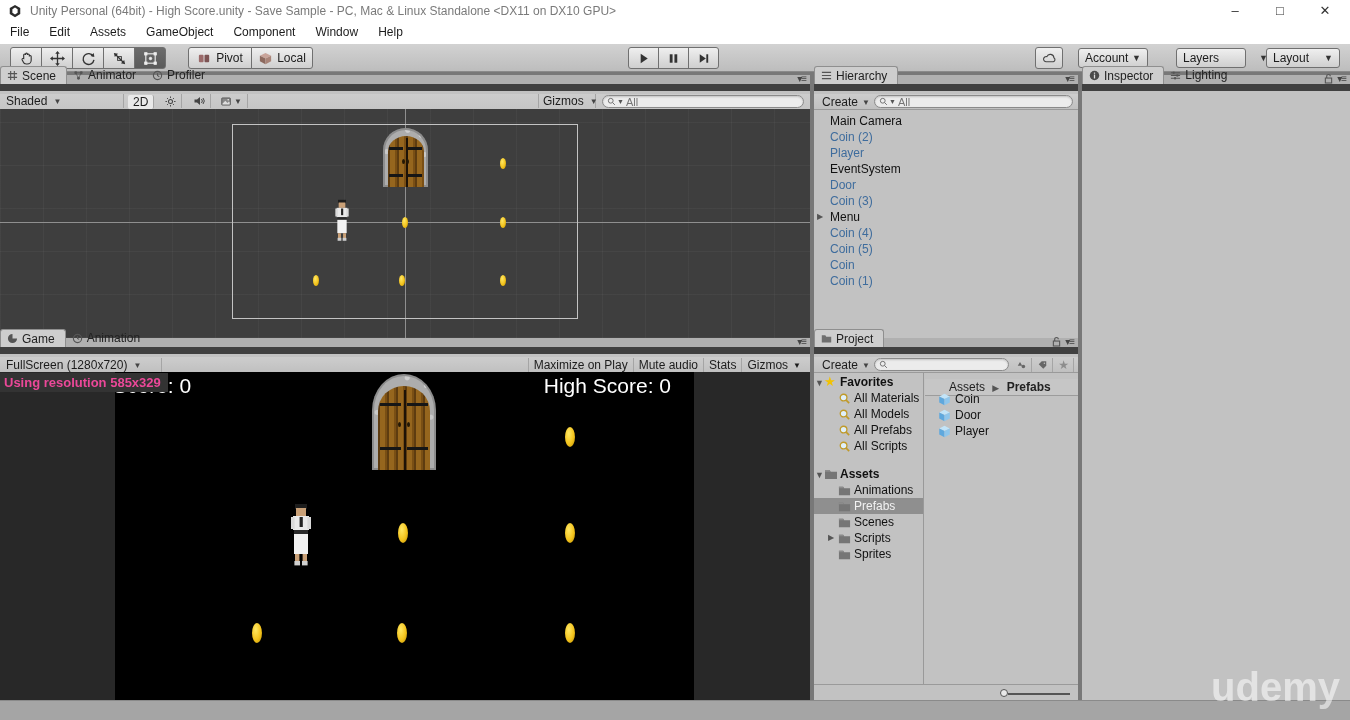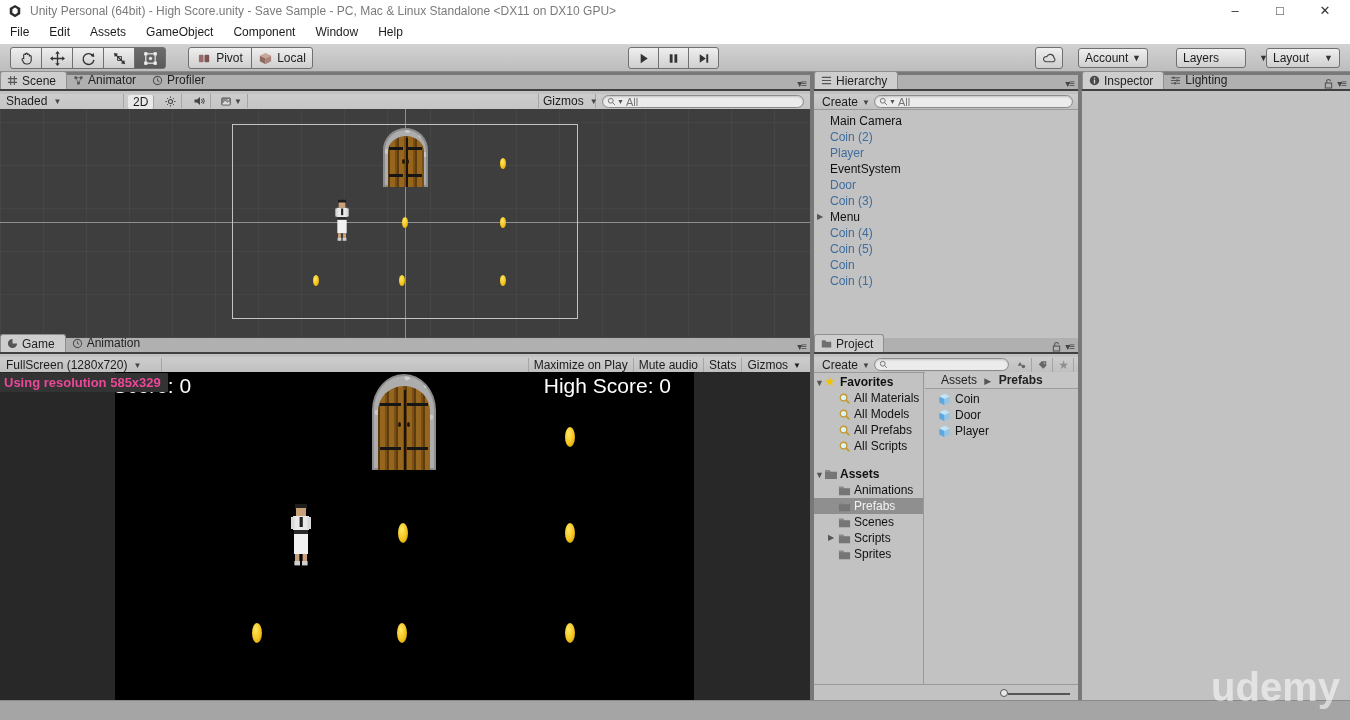--- a/index.html
+++ b/index.html
@@ -28,21 +28,21 @@
   .tbtn .lbl { margin-left:4px; color:#1c1c1c;text-align:right; }
   .drop { position:absolute; top:4px; height:20px; background:linear-gradient(#efefef,#cfcfcf);
           border:1px solid #707070; border-radius:3px; display:flex; align-items:center;
           padding:0 6px; color:#1c1c1c; }
   .drop .arrow { margin-left:auto; font-size:9px; color:#333; }
 
   
   .workspace { position:absolute; left:0; top:72px; width:1350px; height:628px; background:#787878; }
   .panel { position:absolute; background:#c2c2c2; }
   .tabstrip { position:absolute; left:0; top:0; right:0; height:16px; background:#b0b0b0;
-              border-bottom:2px solid #404040; display:flex; align-items:flex-end; }
+              border-bottom:7px solid #404040; display:flex; align-items:flex-end; }
   .tab { height:18px; display:flex; align-items:center; padding:0 10px 0 6px; color:#222; white-space:nowrap; }
   .tab svg { width:11px; height:11px; margin-right:4px; }
   .tab.active { background:#cecece; border:1px solid #8f8f8f; border-bottom:none; border-radius:3px 3px 0 0; }
   .strip-icons { margin-left:auto; display:flex; align-items:center; padding-right:4px; color:#444; }
   .strip-icons span { margin-left:4px; font-size:10px; letter-spacing:-1px; }
   .minibar { position:absolute; left:0; right:0; background:linear-gradient(#cdcdcd,#c0c0c0);
              border-bottom:1px solid #9a9a9a; }
   .flatdrop { position:absolute; height:14px; display:flex; align-items:center; color:#1c1c1c;
               padding:0 4px; border-right:1px solid #a5a5a5; }
   .flatdrop .arrow { margin-left:6px; font-size:8px; color:#444; }
@@ -108,22 +108,22 @@
            padding-left:26px; white-space:nowrap; }
   .proot .tri { position:absolute; left:1px; top:1px; font-size:9px; color:#555; }
   .proot .ric { position:absolute; left:10px; top:1px; width:14px; height:14px; }
   .proot .star { position:absolute; left:10px; top:0px; color:#f2c200; font-size:13px; font-weight:normal; }
   .pitem { height:16px; line-height:16px; padding-left:40px; position:relative; color:#111; white-space:nowrap; }
   .pitem svg { position:absolute; left:24px; top:2px; width:13px; height:13px; }
   .pitem.selected { background:#8f8f8f; color:#f2f2f2; }
   .pitem.arrow:before { content:"\25B6"; position:absolute; left:14px; top:0; font-size:8px; color:#555; }
   .assets-block { margin-top:12px; }
   .proj-files { position:absolute; left:111px; right:0; top:0; bottom:0; }
-  .crumbbar { position:absolute; left:0; right:0; top:0; height:17px; background:#c6c6c6;
-              border-bottom:1px solid #9c9c9c; line-height:17px; padding-left:16px; color:#222; }
+  .crumbbar { position:absolute; left:0; right:0; top:7px; height:17px; background:#c6c6c6;
+              border-bottom:1px solid #9c9c9c; line-height:17px; padding-left:24px; color:#222; }
   .crumbbar .sep { font-size:9px; color:#555; margin:0 4px; }
   .crumbbar b { font-weight:bold; }
   .flist { position:absolute; left:0; right:0; top:19px; }
   .fitem { height:16px; line-height:16px; padding-left:30px; position:relative; color:#111; }
   .fitem svg { position:absolute; left:13px; top:2px; width:13px; height:13px; }
   .proj-bottom { position:absolute; left:0; right:0; bottom:0; height:16px; background:#c2c2c2;
                  border-top:1px solid #9a9a9a; }
   .zoomslider { position:absolute; right:8px; top:6px; width:70px; height:4px; }
   .zoomslider .track { position:absolute; left:8px; right:0; top:2px; height:2px; background:#555; }
   .zoomslider .knob { position:absolute; left:0; top:-2px; width:8px; height:8px; border-radius:50%;

